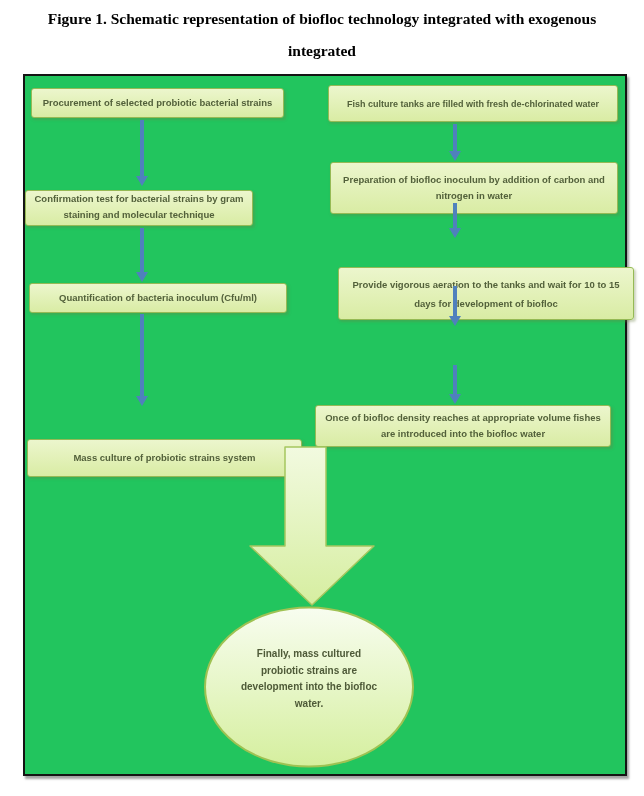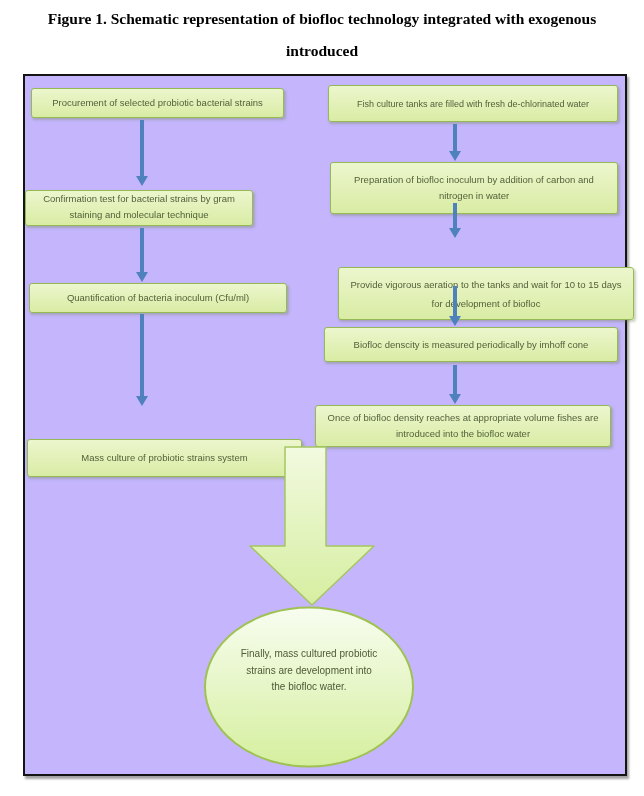--- a/index.html
+++ b/index.html
@@ -20,22 +20,23 @@
     font-weight: bold;
     font-size: 15.5px;
     line-height: 32px;
     color: #000000;
   }
   .frame {
     position: absolute;
     left: 23px; top: 74px;
     width: 600px; height: 698px;
     border: 2px solid #141414;
-    background: #c4b5fd;
+    background: #22c55e;
     box-shadow: 2px 3px 2px rgba(90,90,90,0.55);
+    font-weight: bold;
   }
   .fbox {
     position: absolute;
     box-sizing: border-box;
     display: flex;
     align-items: center;
     justify-content: center;
     text-align: center;
     background: linear-gradient(180deg, #ecf6cd 0%, #d9eca4 100%);
     border: 1.4px solid #95ba55;
@@ -90,21 +91,21 @@
     line-height: 16.5px;
   }
 </style>
 </head>
 <body>
 
 <div class="page">
 
   <div class="fig-title">
     <div>Figure 1. Schematic representation of biofloc technology integrated with exogenous</div>
-    <div>introduced</div>
+    <div>integrated</div>
   </div>
 
   <div class="frame">
 
     <div class="fbox b-l1">
       <span>Procurement of selected probiotic bacterial strains</span>
     </div>
     <div class="varrow a-l1">
       <div class="stem"></div>
       <div class="head"></div>
@@ -141,23 +142,20 @@
       <div class="stem"></div>
       <div class="head"></div>
     </div>
     <div class="fbox b-r3 tall">
       <span>Provide vigorous aeration to the tanks and wait for 10 to 15 days for development of biofloc</span>
     </div>
     <div class="varrow a-r3">
       <div class="stem"></div>
       <div class="head"></div>
     </div>
-    <div class="fbox b-r4">
-      <span>Biofloc denscity is measured periodically by imhoff cone</span>
-    </div>
     <div class="varrow a-r4">
       <div class="stem"></div>
       <div class="head"></div>
     </div>
     <div class="fbox b-r5">
       <span>Once of biofloc density reaches at appropriate volume fishes are introduced into the biofloc water</span>
     </div>
 
     <svg class="big-arrow-svg" width="128" height="161" viewBox="0 0 128 161">
       <defs>

